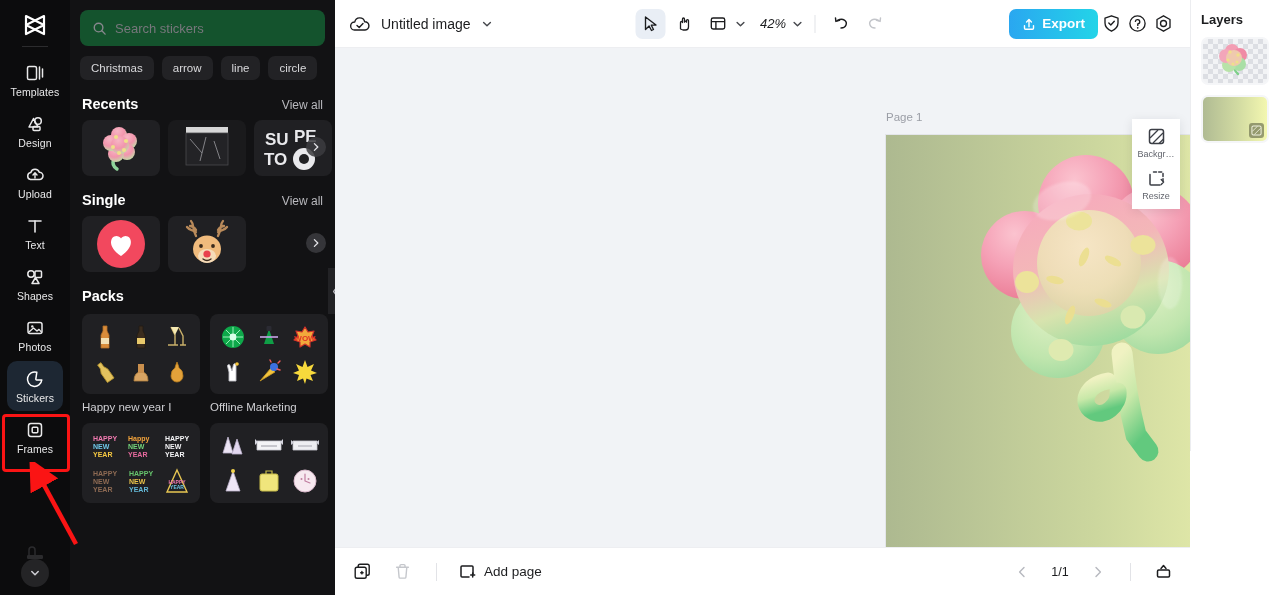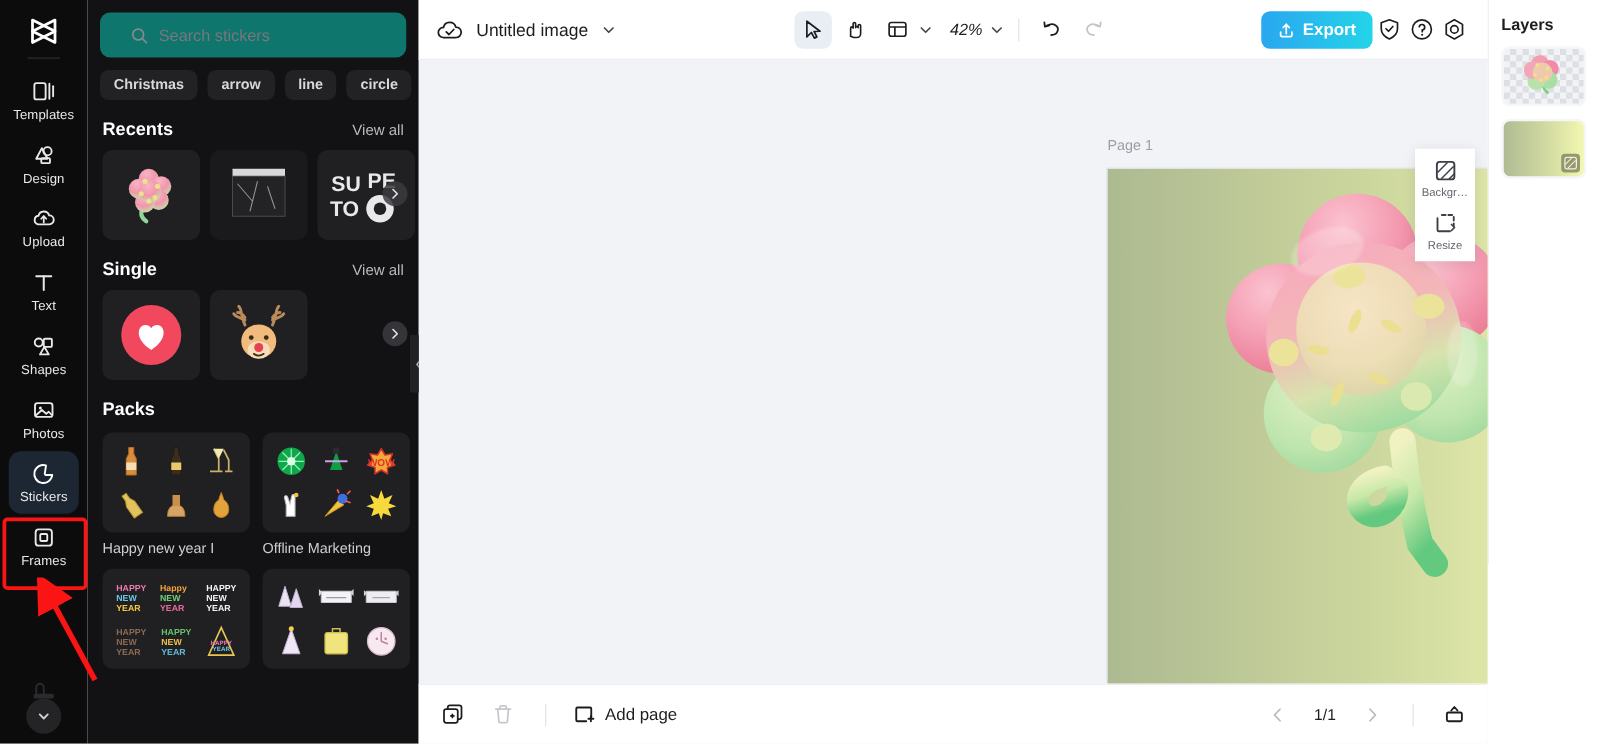--- a/index.html
+++ b/index.html
@@ -44,42 +44,42 @@
   }
   .anno-arrow { position:absolute; left: 28px; top: 462px; z-index: 40; pointer-events:none;}
 
   
   .panel {
     width: 265px; flex: 0 0 265px; height: 595px; background: #121214;
     position: relative; overflow: hidden;
   }
   .search-wrap { padding: 10px 10px 0 10px; }
   .search {
-    height: 36px; background: #0f766e; border-radius: 8px;
-    display: flex; align-items: center; gap: 8px; padding: 0 24px;
+    height: 36px; background: #14532d; border-radius: 8px;
+    display: flex; align-items: center; gap: 8px; padding: 0 12px;
   }
   .search input {
     background: transparent; border: none; outline: none;
     color: #d6d6d8; font-size: 13px; font-family: "Liberation Sans", sans-serif; width: 100%;
   }
   .search input::placeholder { color: #77777c; }
   .chips { display: flex; gap: 8px; padding: 10px 0 0 10px; }
   .chip {
     background: #222225; color: #d9d9dc; font-size: 11.5px;
-    border-radius: 7px; padding: 6px 11px; white-space: nowrap; cursor: pointer; font-weight: bold;
+    border-radius: 7px; padding: 6px 11px; white-space: nowrap; cursor: pointer;
   }
   .sec-head {
     display: flex; align-items: baseline; justify-content: space-between;
     padding: 16px 12px 6px 12px;
   }
   .sec-title { color: #fff; font-size: 14.5px; font-weight: bold; }
   .sec-view { color: #b9b9be; font-size: 12px; cursor: pointer; }
   .tile-row { display: flex; gap: 8px; padding: 2px 0 0 12px; position: relative; }
   .tile {
-    width: 78px; height: 72px; border-radius: 8px; background: #202023;
+    width: 78px; height: 56px; border-radius: 8px; background: #202023;
     display: flex; align-items: center; justify-content: center; overflow: hidden;
     cursor: pointer; flex: 0 0 78px; position: relative;
   }
   .arrow-next {
     position: absolute; right: 9px; top: 50%; transform: translateY(-50%);
     width: 20px; height: 20px; border-radius: 50%; background: rgba(60,60,64,.85);
     display:flex;align-items:center;justify-content:center; cursor:pointer; z-index:3;
   }
   .pack-row { display: flex; gap: 10px; padding: 4px 0 0 12px; }
   .pack {

